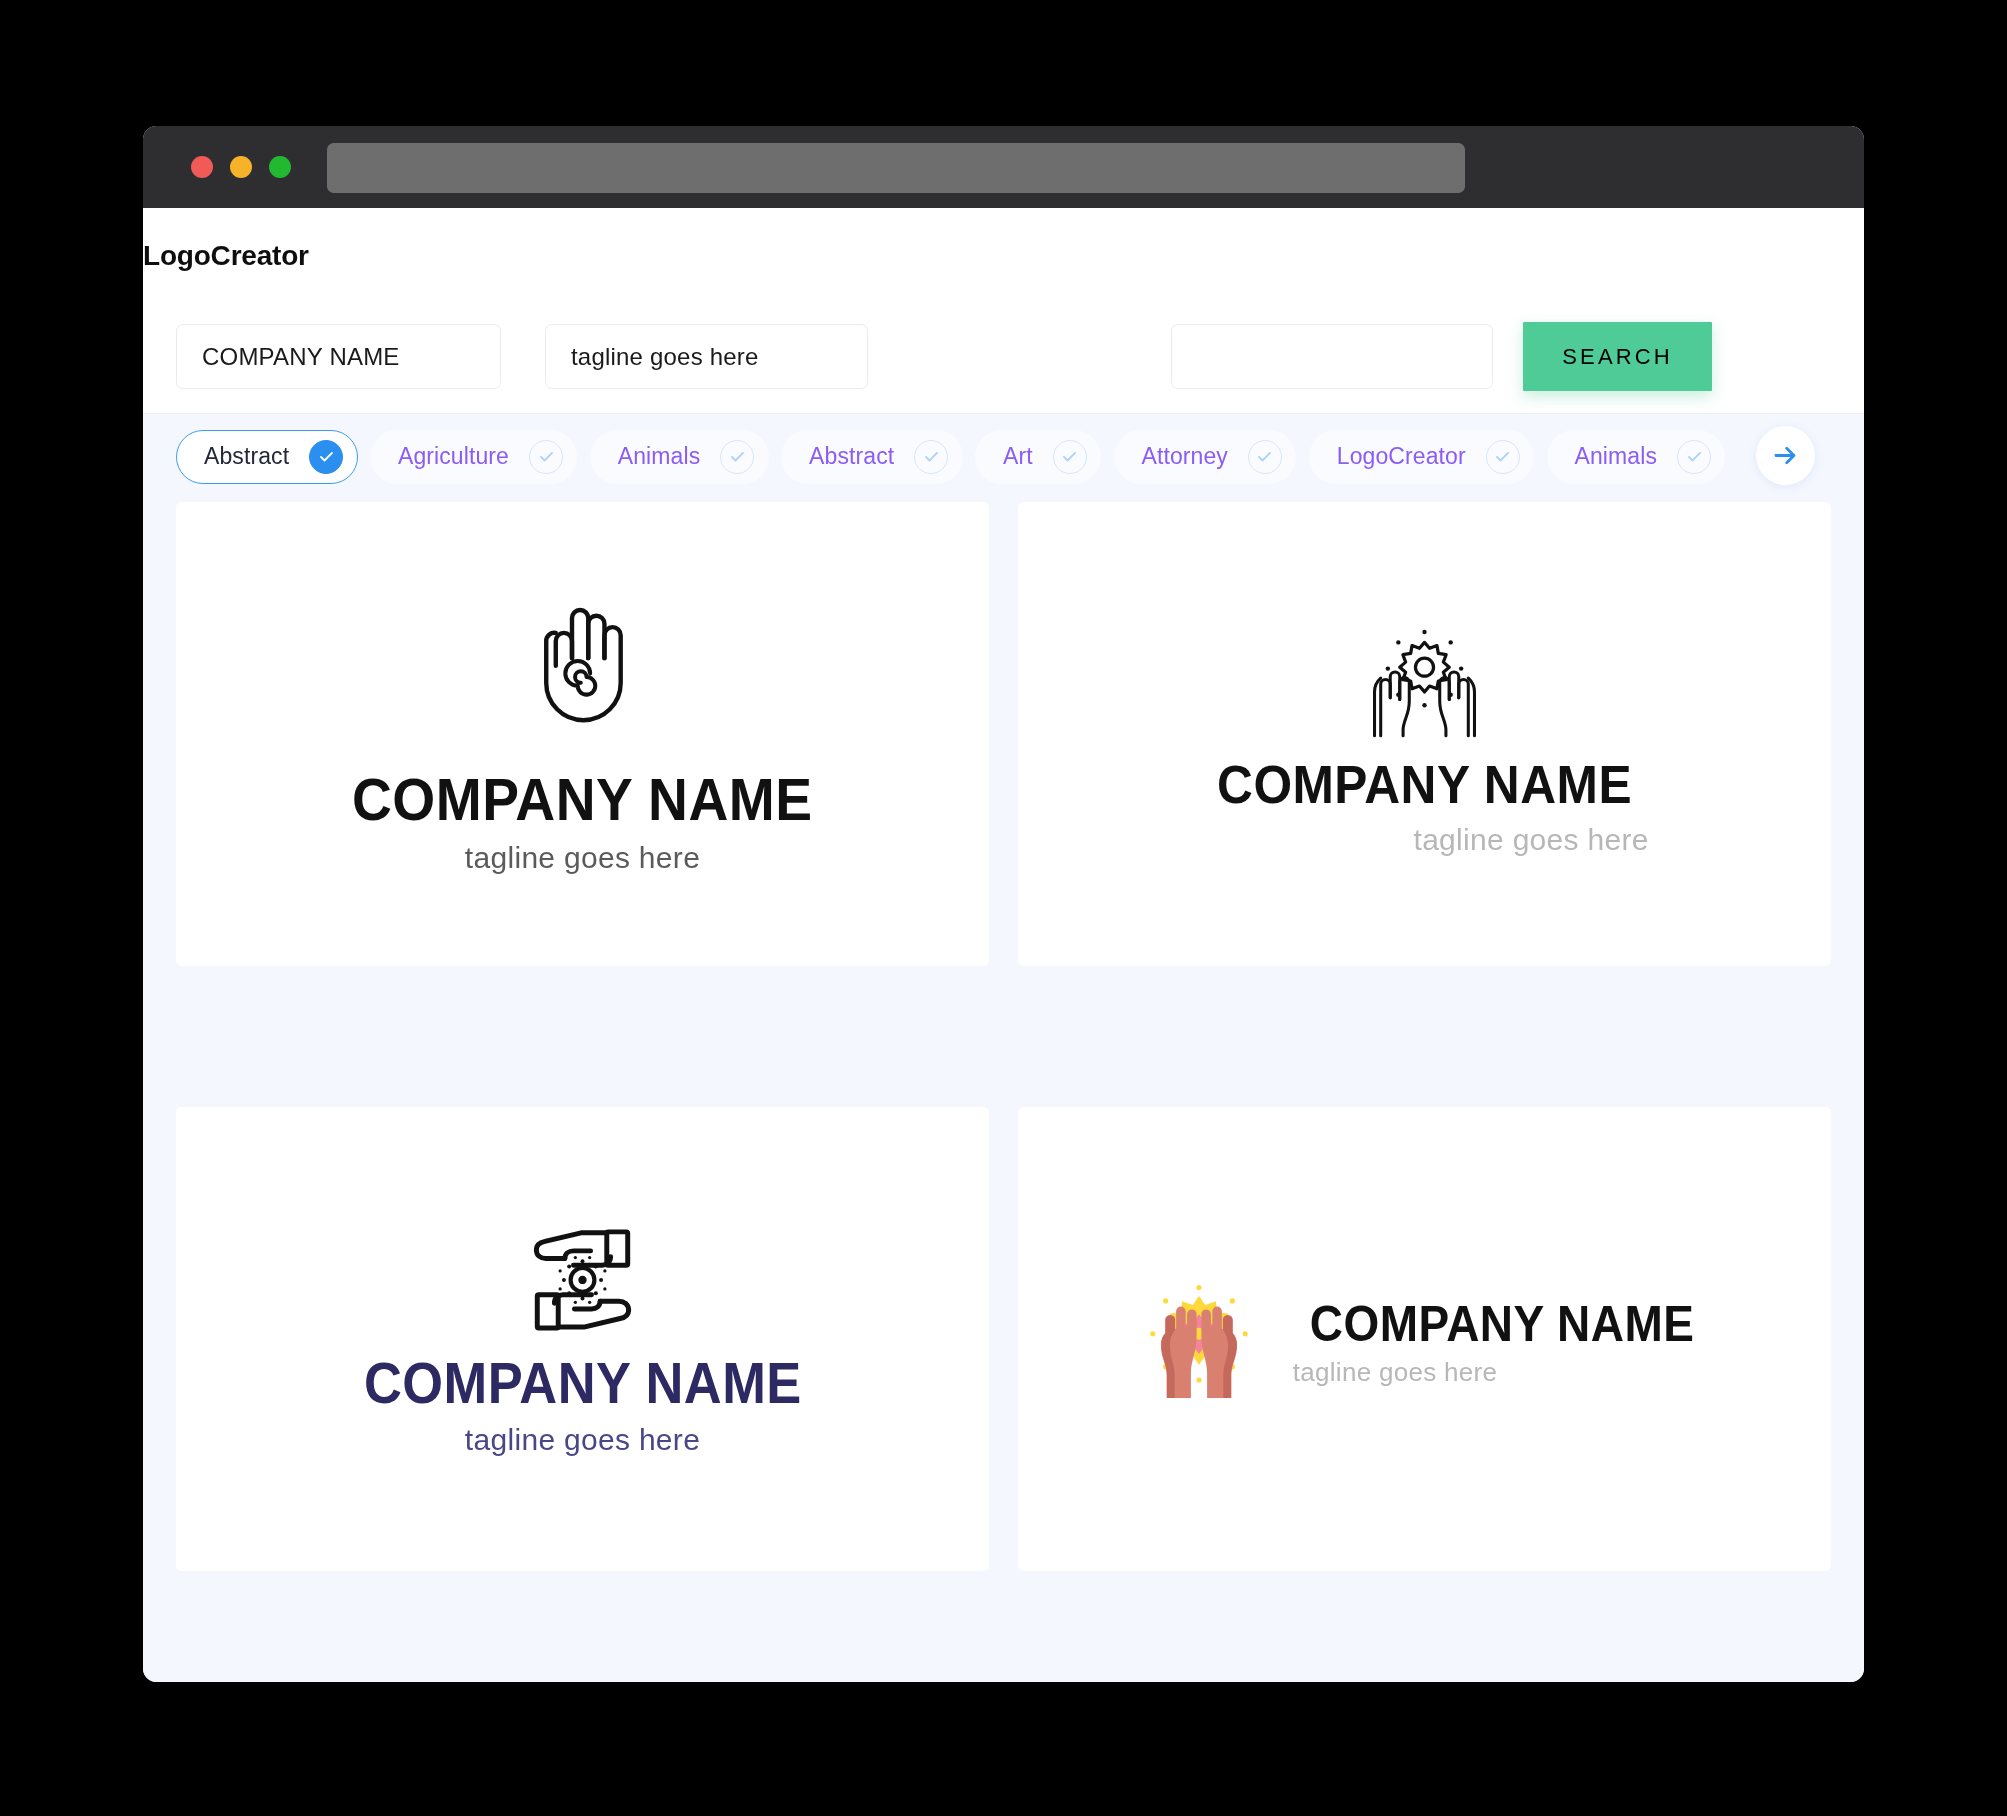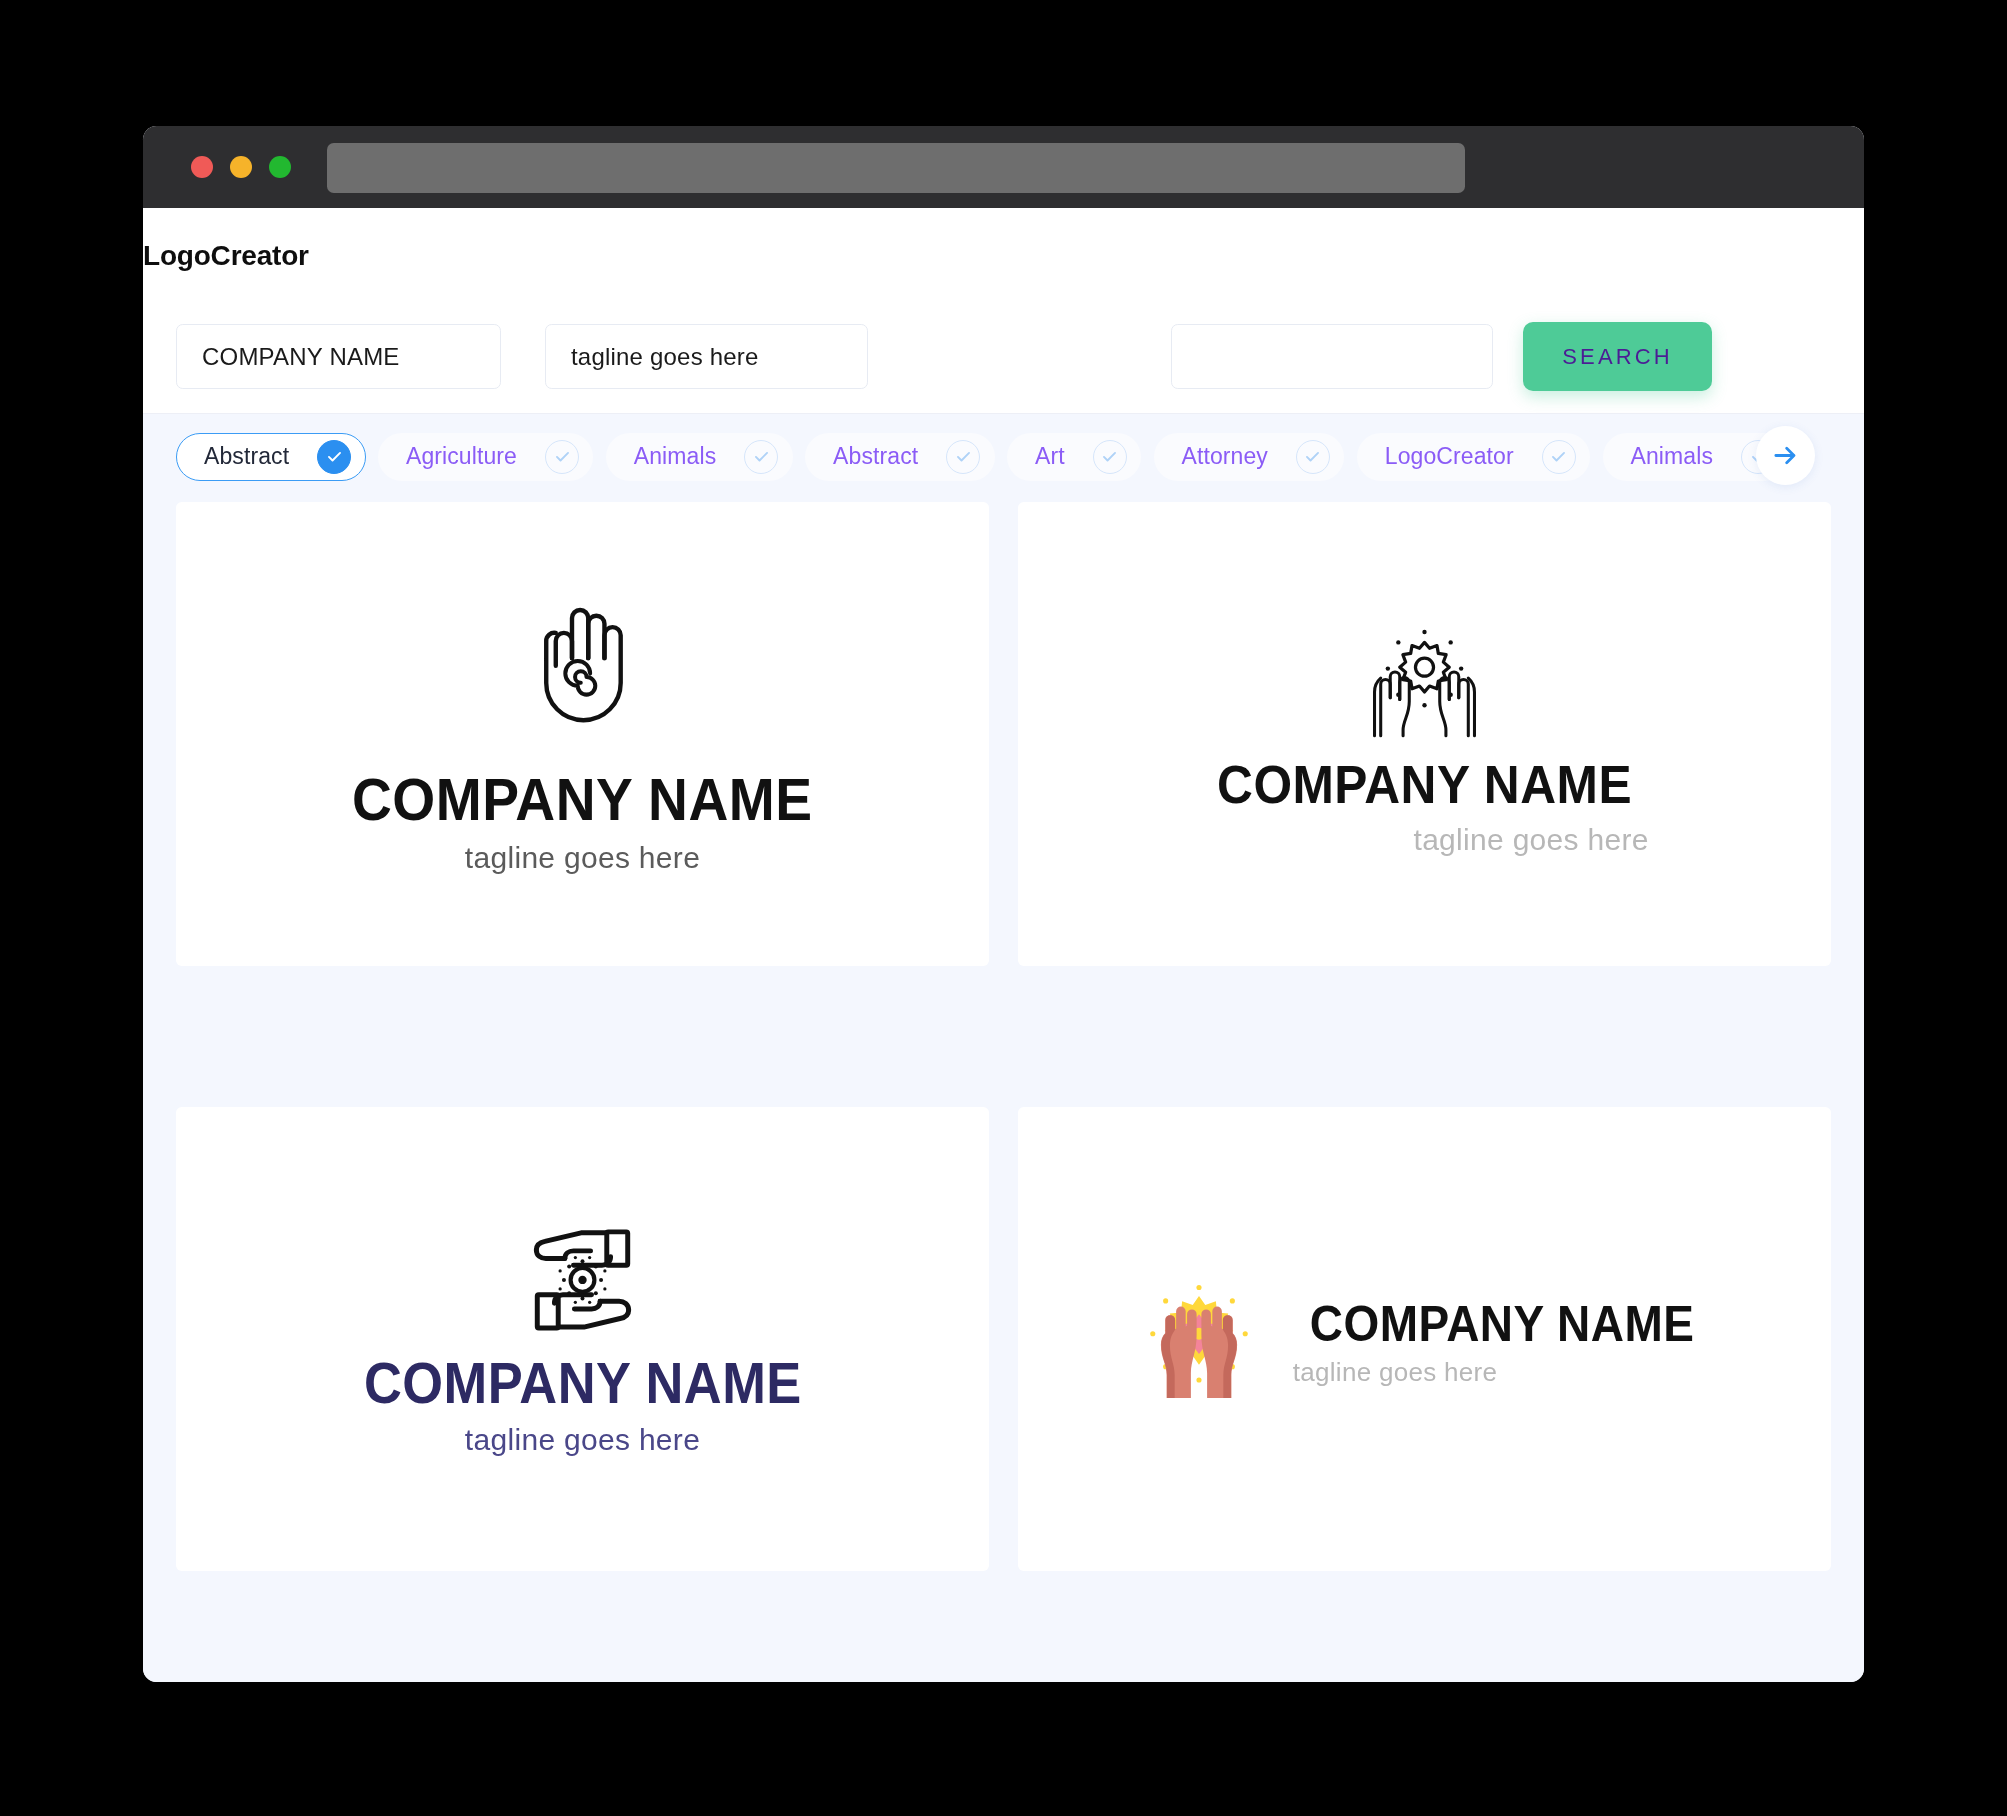--- a/index.html
+++ b/index.html
@@ -111,22 +111,22 @@
   #field-extra   { left: 1028px; width: 322px; }
 
   .search-btn {
     position: absolute;
     left: 1380px;
     top: 18px;
     width: 189px;
     height: 69px;
     background: #4ECB97;
     border: none;
-    border-radius: 10px;
-    color: #4c1d95;
+    border-radius: 1px;
+    color: #000000;
     font-size: 22px;
     font-family: "Liberation Sans", sans-serif;
     letter-spacing: 3.1px;
     font-weight: 400;
     cursor: pointer;
     box-shadow: 0 5.7px 15.3px rgba(78,203,151,0.30);
   }
 
   
   .chips-wrap {
@@ -140,22 +140,22 @@
     top: 13.4px;
     right: 0;
     display: flex;
     align-items: center;
     gap: 12.4px;
     height: 59px;
   }
   .chip {
     display: flex;
     align-items: center;
-    gap: 28px;
-    height: 48px;
+    gap: 20px;
+    height: 54px;
     padding: 0 13.4px 0 27px;
     border-radius: 29px;
     background: #FAFBFE;
     border: 1px solid transparent;
     box-sizing: border-box;
     flex: 0 0 auto;
     cursor: pointer;
   }
   .chip .chip-label {
     font-size: 23px;

